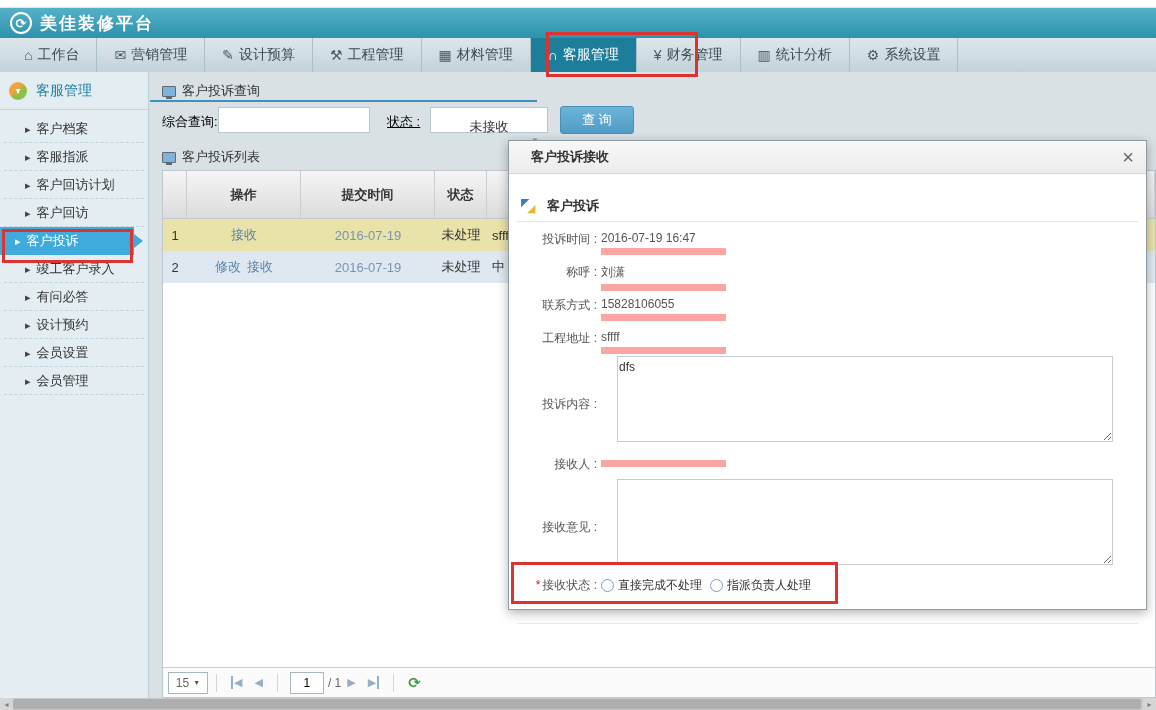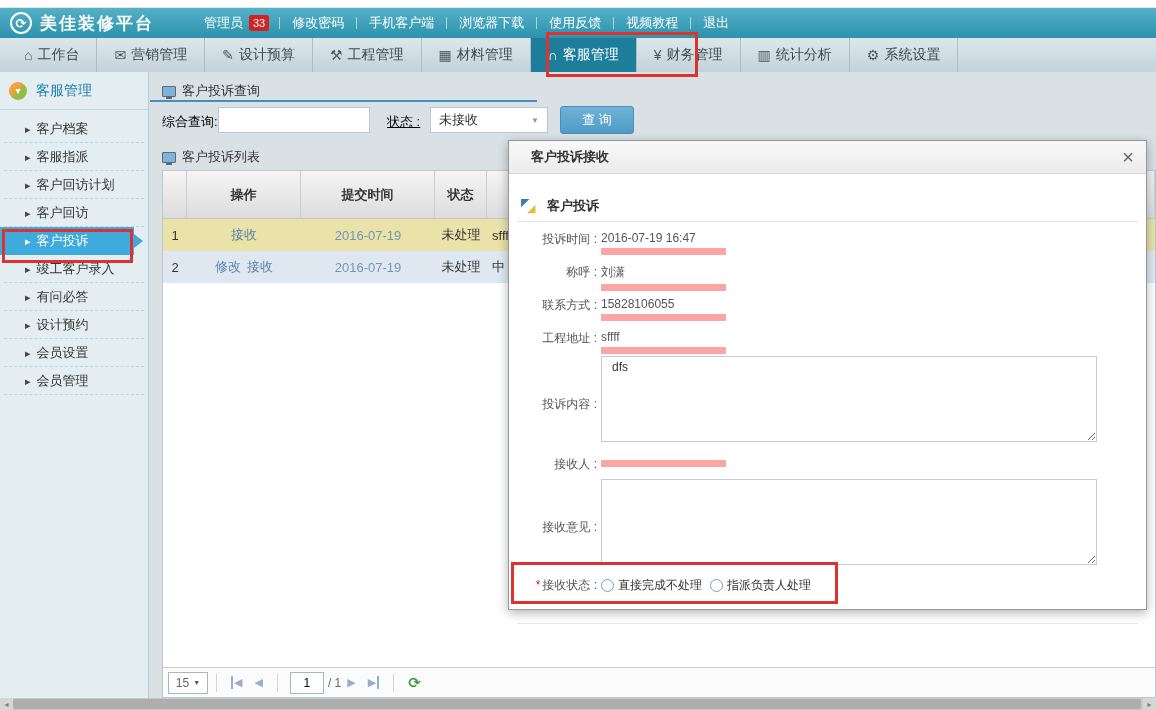--- a/index.html
+++ b/index.html
@@ -38,39 +38,39 @@
     border-bottom:1px solid #c2d6de; }
   .sb-header-icon { width:18px; height:18px; border-radius:50%;
     background:linear-gradient(135deg,#f0a23c 40%,#8fbf45 60%); color:#fff; font-size:10px;
     display:flex; align-items:center; justify-content:center; }
   .sb-header-label { margin-left:9px; font-size:14px; color:#1d7fa6; }
   .sb-list { margin-top:5px; }
   .sb-item { height:28px; line-height:28px; padding-left:21px; font-size:13px; color:#333;
     border-bottom:1px dashed #c0d4dc; margin:0 4px; cursor:pointer; white-space:nowrap; }
   .sb-item .caret { color:#444; font-size:11px; margin-right:6px; }
   .sb-item.active { background:#3fabdc; color:#fff; border-bottom:1px solid #3fabdc;
-    margin:0; padding-left:25px; width:134px; position:relative; }
+    margin:0; padding-left:15px; width:134px; position:relative; }
   .sb-item.active .caret { color:#fff; }
   .sb-item.active::after { content:""; position:absolute; left:134px; top:7px;
     border-top:7px solid transparent; border-bottom:7px solid transparent; border-left:9px solid #3fabdc; }
 
   
   .main { position:absolute; left:149px; top:72px; width:1007px; height:626px; background:#d9e1e5; }
   .panel-head { position:absolute; display:flex; align-items:center; font-size:13px; color:#333; }
   .mon-icon { width:14px; height:11px; border:1px solid #5c6a74; background:#7fb3d9; border-radius:1px;
     position:relative; margin-right:6px; }
   .mon-icon::after { content:""; position:absolute; left:3px; bottom:-3px; width:6px; height:2px; background:#5c6a74; }
   .p1-underline { position:absolute; left:1px; top:28px; width:387px; height:2px; background:#4090c2; }
 
   .q-label { position:absolute; font-size:13px; color:#000000; }
   .q-input { position:absolute; left:69px; top:35px; width:152px; height:26px;
     border:1px solid #b7c8d1; background:#fff; font-size:13px; padding:0 6px; }
   .q-select { position:absolute; left:281px; top:35px; width:118px; height:26px;
     border:1px solid #b7c8d1; background:#fff; font-size:13px; color:#333;
-    display:flex; align-items:center; padding:4px 8px; cursor:pointer; }
+    display:flex; align-items:center; padding:10px 8px; cursor:pointer;flex-direction:column; }
   .q-select .sel-caret { margin-left:auto; font-size:8px; color:#8a9aa5; }
   .q-btn { position:absolute; left:411px; top:34px; width:74px; height:28px;
     background:linear-gradient(#6fb2d6,#4f9cc7); border:1px solid #4690b8; border-radius:3px;
     color:#fff; font-size:13px; display:flex; align-items:center; justify-content:center; cursor:pointer; }
 
   
   .table-wrap { position:absolute; left:13px; top:98px; width:994px; height:528px;
     background:#fff; border:1px solid #bcc8ce; }
   .thead { display:flex; height:48px; background:linear-gradient(#f5f5f5,#dcdcdc);
     border-bottom:1px solid #c3c9ce; font-size:13px; font-weight:bold; color:#333; }
@@ -117,22 +117,22 @@
   .sec-icon { position:absolute; left:12px; top:55px; width:18px; height:18px; }
   .sec-icon .tri-b { position:absolute; left:0; top:0; color:#3a7bbf; font-size:11px; }
   .sec-icon .tri-y { position:absolute; left:6px; top:6px; color:#e8b93e; font-size:11px; }
   .sec-title { position:absolute; left:38px; top:56px; font-size:13px; font-weight:bold; color:#333; }
   .sec-divider { position:absolute; left:8px; right:8px; top:80px; height:1px; background:#e4e4e4; }
   .bot-divider { position:absolute; left:8px; right:8px; top:482px; height:1px; background:#e8e8e8; }
   .frow { position:absolute; left:0; width:100%; }
   .flabel { position:absolute; left:0; width:88px; text-align:right; font-size:12px; color:#555; }
   .fvalue { position:absolute; left:92px; font-size:12px; color:#555; }
   .uline { width:125px; border-bottom:7px solid #fca5a5; padding-bottom:3px; min-height:14px; }
-  .ftextarea { position:absolute; left:92px; width:496px; height:86px; border:1px solid #c6cdd2;
-    font-family:"Liberation Sans","DejaVu Sans",sans-serif; font-size:12px; color:#333; padding:3px 10px; resize:both; }
+  .ftextarea { position:absolute; left:108px; width:496px; height:86px; border:1px solid #c6cdd2;
+    font-family:"Liberation Sans","DejaVu Sans",sans-serif; font-size:12px; color:#333; padding:3px 1px; resize:both; }
   .radio-row { position:absolute; left:92px; display:flex; align-items:center; font-size:12px; color:#333; }
   .radio { width:13px; height:13px; border:1px solid #7aa0c4; border-radius:50%; background:#fff; margin-right:4px; cursor:pointer; }
   .req { color:#d02020; margin-right:2px; font-size:12px; }
 
   
   .redbox { position:absolute; border:3px solid #dd3330; z-index:40; pointer-events:none; }
   .rb-tab { left:546px; top:32px; width:152px; height:45px; }
   .rb-side { left:2px; top:229px; width:131px; height:34px; }
   .rb-radio { left:511px; top:562px; width:327px; height:42px; z-index:50; }
 </style>
@@ -142,36 +142,20 @@
 <div id="page">
 
   <div class="browser-strip"></div>
 
   <div class="appbar">
     <div class="logo">
       <div class="logo-circle">
           <span>⟳</span>
         </div>
       <div class="logo-title">美佳装修平台</div>
-    </div>
-    <div class="topmenu">
-      <span class="tm-item tm-user">管理员</span>
-      <span class="badge">33</span>
-      <span class="tm-sep"></span>
-      <span class="tm-item">修改密码</span>
-      <span class="tm-sep"></span>
-      <span class="tm-item">手机客户端</span>
-      <span class="tm-sep"></span>
-      <span class="tm-item">浏览器下载</span>
-      <span class="tm-sep"></span>
-      <span class="tm-item">使用反馈</span>
-      <span class="tm-sep"></span>
-      <span class="tm-item">视频教程</span>
-      <span class="tm-sep"></span>
-      <span class="tm-item">退出</span>
     </div>
   </div>
 
   <div class="tabbar">
     <div class="tab">
       <span class="ticon">⌂</span>
       <span>工作台</span>
     </div>
     <div class="tab">
       <span class="ticon">✉</span>

